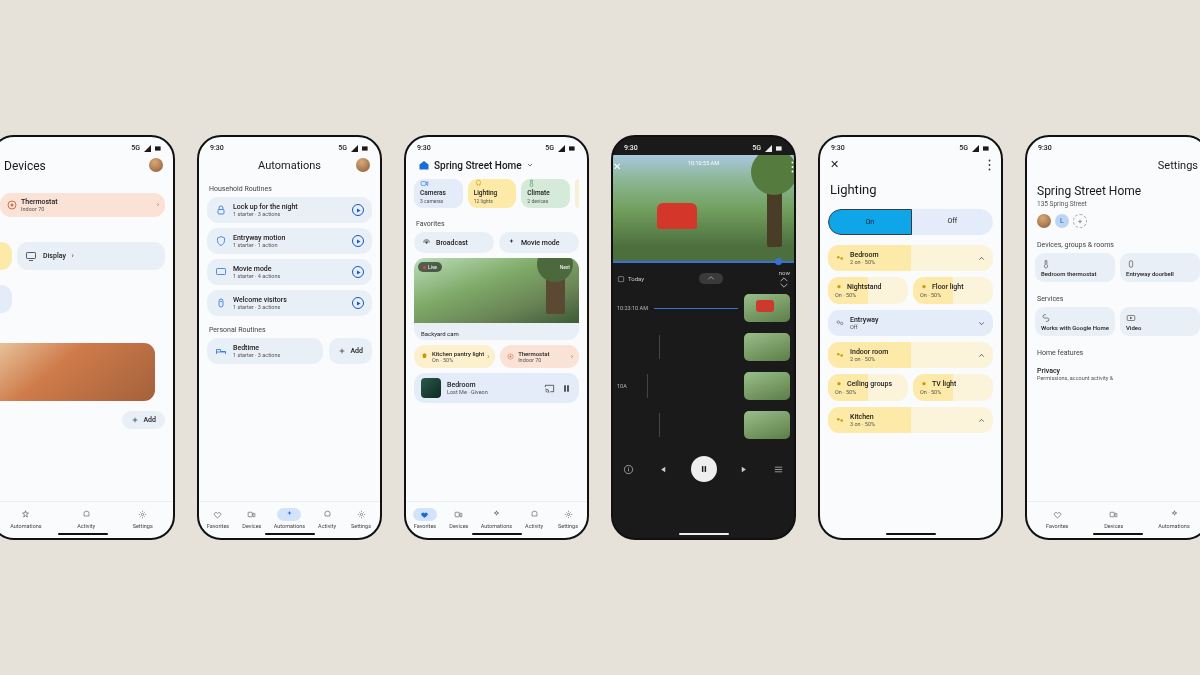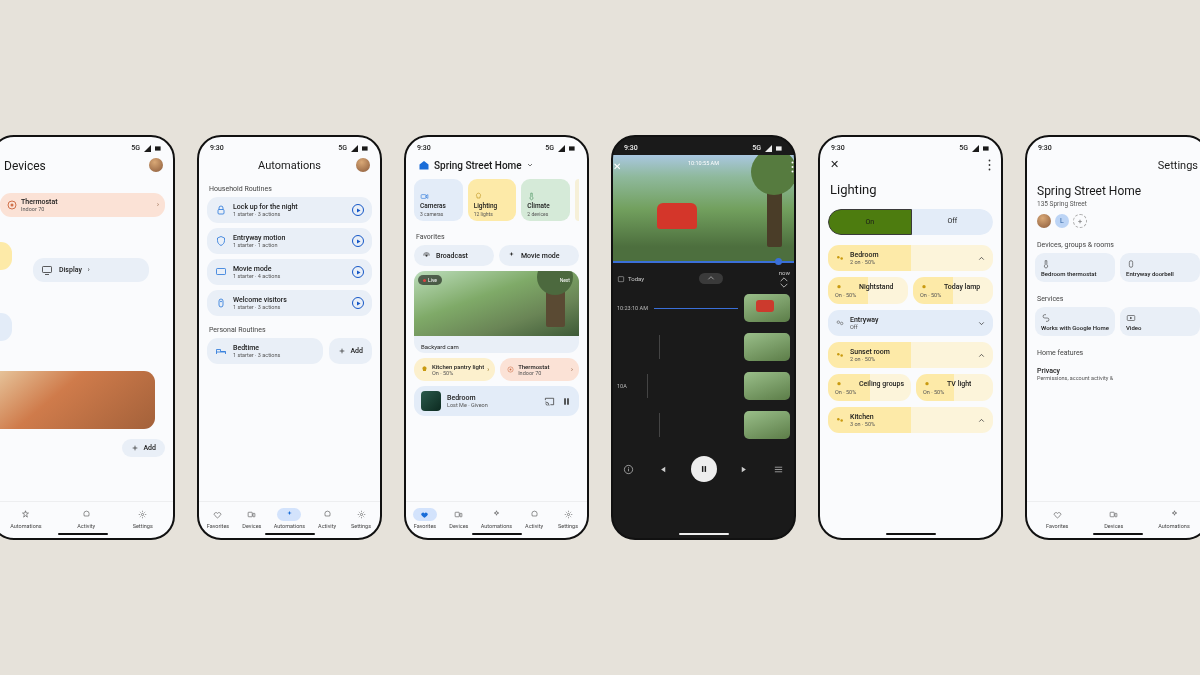--- a/index.html
+++ b/index.html
@@ -81,21 +81,21 @@
     margin: 0 auto 3px;
   }
   .dark .home-indicator { background: #eee; }
   .add-btn {
     background: #e9eff7; border-radius: 10px; padding: 5px 9px;
     font-size: 7px; display: inline-flex; align-items: center; gap: 4px;
     font-weight: 500;
   }
   .chip-row { display: flex; gap: 5px; margin-bottom: 7px; }
   .chip {
-    flex: 1; border-radius: 9px; padding: 13px 6px 4px;
+    flex: 1; border-radius: 9px; padding: 0 6px 4px;
     display: flex; flex-direction: column; gap: 1px;
   }
   .chip .chip-icon { width:9px; height:9px;}
   .chip-title { font-size: 6.5px; font-weight: 500; }
   .chip-sub { font-size: 5px; color: #555; }
   .blue-bg { background: #e3ecf8; }
   .yellow-bg { background: #fdeaa8; }
   .soft-yellow { background: #fcf0cd; }
   .green-bg { background: #d5ead8; }
   .orange-bg { background: #fbe2d6; }
@@ -163,33 +163,33 @@
   .play-big { width:26px; height:26px; border-radius:50%; background:#eee; display:flex; align-items:center; justify-content:center;}
   .play-big svg{width:10px; height:10px; fill:#1a1a1a;}
   
   .close-x { font-size:11px; padding: 3px 2px;}
   .more-dots { position:absolute; right:2px; top:4px; }
   .light-title { font-size:13px; padding:8px 0 12px 2px;}
   .toggle-seg {
     display:flex; border-radius:17px; overflow:hidden; margin-bottom:10px;
   }
   .toggle-seg div { flex:1; text-align:center; padding:8px 0; font-size:7px;}
-  .seg-on { background:#4d7c0f; border:1.2px solid #3a3a3a; border-radius:17px 0 0 17px;}
+  .seg-on { background:#0ea5e9; border:1.2px solid #3a3a3a; border-radius:17px 0 0 17px;}
   .seg-off { background:#e3ecf8; border-radius:0 17px 17px 0;}
   .light-card {
     border-radius: 11px; padding: 6px 7px; margin-bottom:6px;
     display:flex; align-items:center; gap:5px;
   }
   .light-card.room { background:#fdeaa8;}
   .light-card.room.dim { background: linear-gradient(90deg, #fdeaa8 50%, #fcf4da 50%);}
   .light-card.off { background:#e3ecf8;}
   .light-card .exp{ margin-left:auto;}
   .sub-lights {display:flex; gap:5px; margin-bottom:6px;}
   .sub-light{ flex:1; border-radius:11px; padding:6px 7px; display:flex; flex-direction:column; gap:1px; background: linear-gradient(90deg, #fdeaa8 50%, #fcf4da 50%);}
-  .sub-light .sl-top{display:flex; align-items:flex-end; gap:16px;}
+  .sub-light .sl-top{display:flex; align-items:flex-end; gap:4px;}
   
   .set-title{ font-size:12px; padding:2px 0 2px 2px;}
   .set-addr{ font-size:6.5px; color:#555; padding:0 0 6px 2px;}
   .avatar-row{ display:flex; gap:4px; align-items:center; padding:0 0 8px 2px;}
   .av{ width:14px; height:14px; border-radius:50%;}
   .av1{ background: radial-gradient(circle at 40% 30%,#d9a876,#8a5a3a);}
   .av2{ background:#bcd4f5; display:flex; align-items:center; justify-content:center; font-size:7px; color:#2b5fa0;}
   .av-add{ width:14px; height:14px; border:1px dashed #aaa; border-radius:50%; display:flex; align-items:center; justify-content:center; font-size:8px; color:#666;}
   .set-cards{ display:flex; gap:5px; margin-bottom:8px;}
   .set-card{ flex:1; background:#e9eff7; border-radius:9px; padding:6px 6px 5px; display:flex; flex-direction:column; gap:1px;}
@@ -228,21 +228,21 @@
         <div class="txt">
             <div class="card-title">Thermostat</div>
             <div class="card-sub">Indoor 70</div>
           </div>
         <span style="color:#8a5a3a">›</span>
       </div>
     </div>
     <div style="height:20px"></div>
     <div class="dev-row">
       <div style="width:12px; background:#fdeaa8; border-radius:0 11px 11px 0; height:28px;"></div>
-      <div class="card" style="flex:2;margin:16px">
+      <div class="card" style="flex:2;margin:0">
         <div class="card-icon">
             <svg viewBox="0 0 24 24">
               <rect x="3" y="5" width="18" height="12" rx="1.5" fill="none" stroke="#333" stroke-width="1.6"></rect>
               <line x1="8" y1="21" x2="16" y2="21" stroke="#333" stroke-width="1.6"></line>
             </svg>
           </div>
         <div class="card-title">Display</div>
         <span>›</span>
       </div>
     </div>
@@ -750,21 +750,21 @@
             </svg>
             <span class="card-title">Nightstand</span>
           </div>
           <div class="card-sub">On · 50%</div>
         </div>
       <div class="sub-light">
           <div class="sl-top">
             <svg width="8" height="8" viewBox="0 0 24 24">
               <circle cx="12" cy="11" r="5" fill="#c99a10"></circle>
             </svg>
-            <span class="card-title">Today lamp</span>
+            <span class="card-title">Floor light</span>
           </div>
           <div class="card-sub">On · 50%</div>
         </div>
     </div>
     <div class="light-card off">
       <svg width="10" height="10" viewBox="0 0 24 24">
           <circle cx="8" cy="10" r="3" fill="none" stroke="#555" stroke-width="1.4"></circle>
           <circle cx="16" cy="13" r="3" fill="none" stroke="#555" stroke-width="1.4"></circle>
         </svg>
       <div>
@@ -774,21 +774,21 @@
       <svg class="exp" width="9" height="9" viewBox="0 0 24 24">
           <path d="M6 9l6 6 6-6" fill="none" stroke="#333" stroke-width="2"></path>
         </svg>
     </div>
     <div class="light-card room dim">
       <svg width="10" height="10" viewBox="0 0 24 24">
           <circle cx="8" cy="10" r="3" fill="#c99a10"></circle>
           <circle cx="16" cy="13" r="3" fill="#c99a10"></circle>
         </svg>
       <div>
-          <div class="card-title">Sunset room</div>
+          <div class="card-title">Indoor room</div>
           <div class="card-sub">2 on · 50%</div>
         </div>
       <svg class="exp" width="9" height="9" viewBox="0 0 24 24">
           <path d="M6 15l6-6 6 6" fill="none" stroke="#333" stroke-width="2"></path>
         </svg>
     </div>
     <div class="sub-lights">
       <div class="sub-light">
           <div class="sl-top">
             <svg width="8" height="8" viewBox="0 0 24 24">

